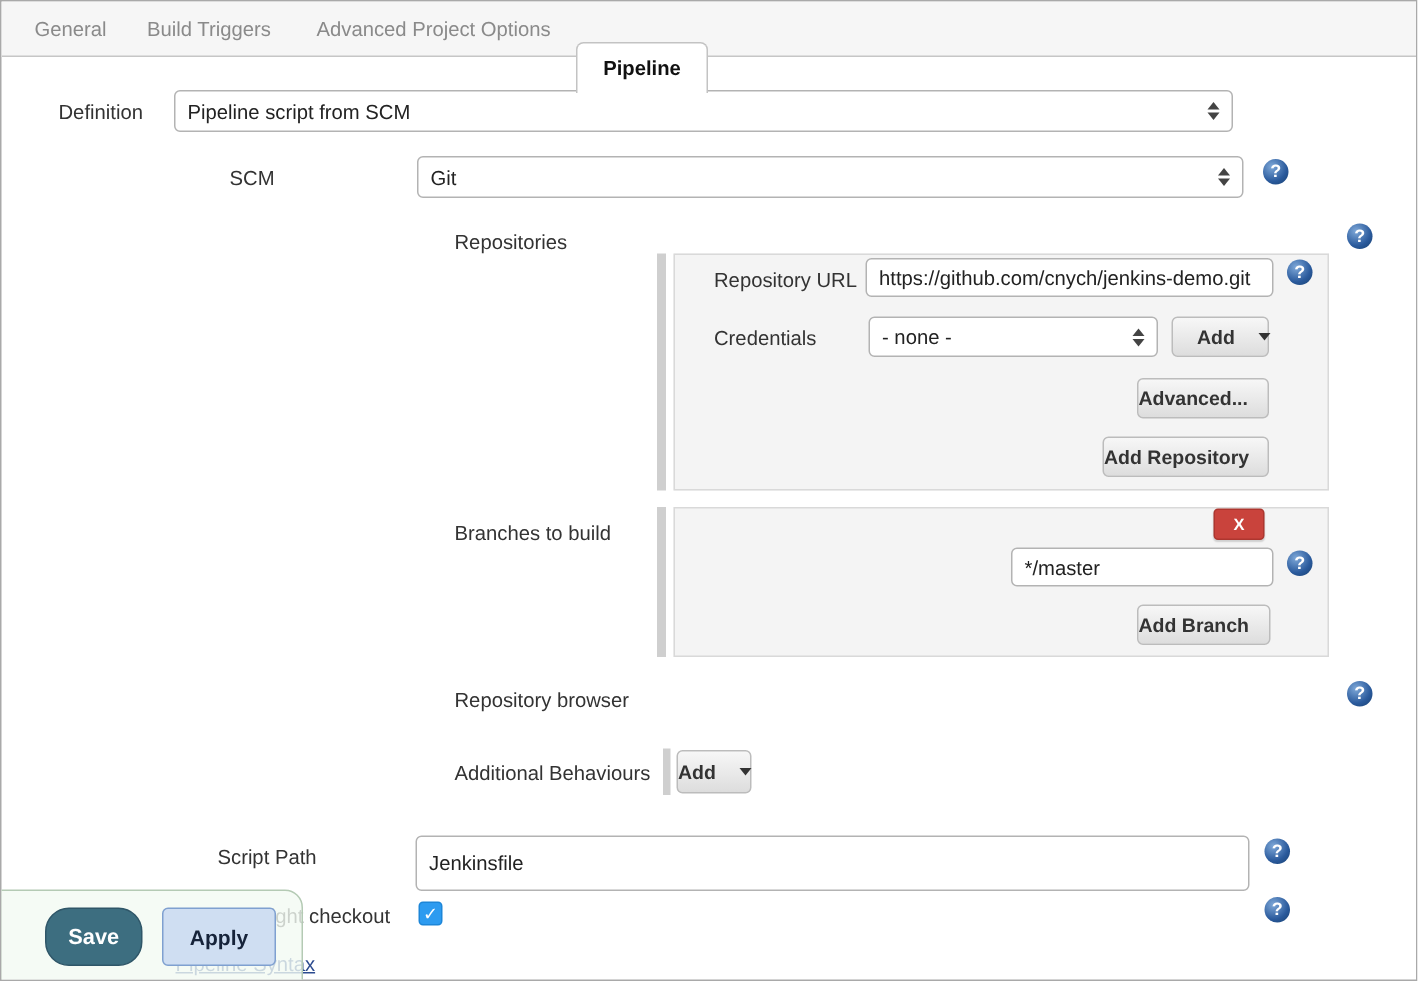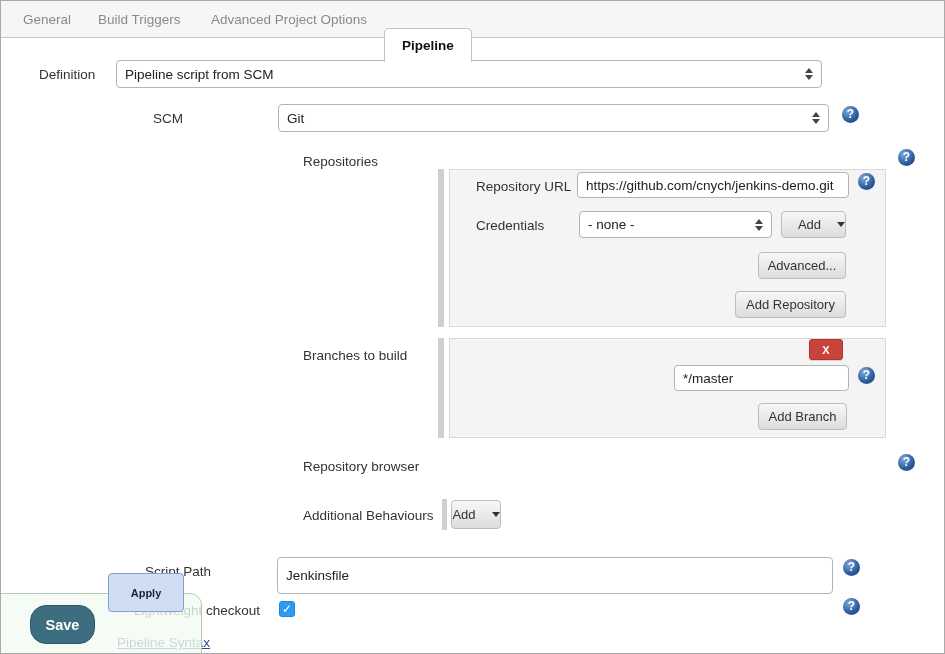--- a/index.html
+++ b/index.html
@@ -28,22 +28,22 @@
          background:#fff; display:flex; align-items:center;
          justify-content:space-between; padding:0 8px; font-size:13.5px;
          color:#222; cursor:pointer;text-align:right; }
   .stepper { display:flex; flex-direction:column; align-items:center; gap:2px; }
   .stepper .up   { width:0; height:0; border-left:4px solid transparent;
                    border-right:4px solid transparent; border-bottom:5px solid #444; }
   .stepper .down { width:0; height:0; border-left:4px solid transparent;
                    border-right:4px solid transparent; border-top:5px solid #444; }
   .btn { position:absolute; background:linear-gradient(#f7f7f7,#dddddd);
          border:1px solid #bcbcbc; border-radius:4px; font-size:13px;
-         font-weight:normal; color:#333; display:flex; align-items:center;
-         justify-content:center; gap:16px; cursor:pointer; font-family:inherit; }
+         font-weight:bold; color:#333; display:flex; align-items:center;
+         justify-content:space-between; gap:16px; cursor:pointer; font-family:inherit; }
   .caret { width:0; height:0; border-left:4px solid transparent;
            border-right:4px solid transparent; border-top:5px solid #333; }
   .help { position:absolute; width:17px; height:17px; border-radius:50%;
           background:radial-gradient(circle at 35% 30%, #7ea8d8, #2a5a9c 60%, #173f6e);
           color:#fff; font-size:12px; font-weight:bold; text-align:center;
           line-height:17px; cursor:pointer; border:none; font-family:inherit; }
   .sbox { position:absolute; background:#f4f4f4; border:1px solid #d9d9d9; }
   .vbar { position:absolute; width:6px; background:#cfcfcf; }
 
   
@@ -59,23 +59,23 @@
   .link { position:absolute; left:116px; top:634px; font-size:13.5px;
           color:#2c4b8f; text-decoration:underline; cursor:pointer; }
 
   .savebar { position:absolute; left:-1px; top:592px; width:202px; height:64px;
              background:rgba(243,250,243,0.8); border:1px solid #b4cab4;
              border-radius:0 12px 0 0; z-index:5; }
   .save  { position:absolute; left:29px; top:604px; width:65px; height:39px;
            background:#3d6e80; border:1px solid #2f5668; border-radius:16px;
            color:#fff; font-weight:bold; font-size:14.5px; z-index:6;
            cursor:pointer; font-family:inherit; }
-  .apply { position:absolute; left:107px; top:572px; width:76px; height:39px;
+  .apply { position:absolute; left:107px; top:604px; width:76px; height:39px;
            background:#cfdef2; border:1px solid #7fa0d0; border-radius:4px;
-           color:#16233a; font-weight:bold; font-size:11px; z-index:6;
+           color:#16233a; font-weight:bold; font-size:14px; z-index:6;
            cursor:pointer; font-family:inherit; }
 </style>
 </head>
 <body>
 
 <div class="window">
 
   <div class="tabbar">
     <button class="tab" style="left:22px">General</button>
     <button class="tab" style="left:210px">Advanced Project Options</button>

